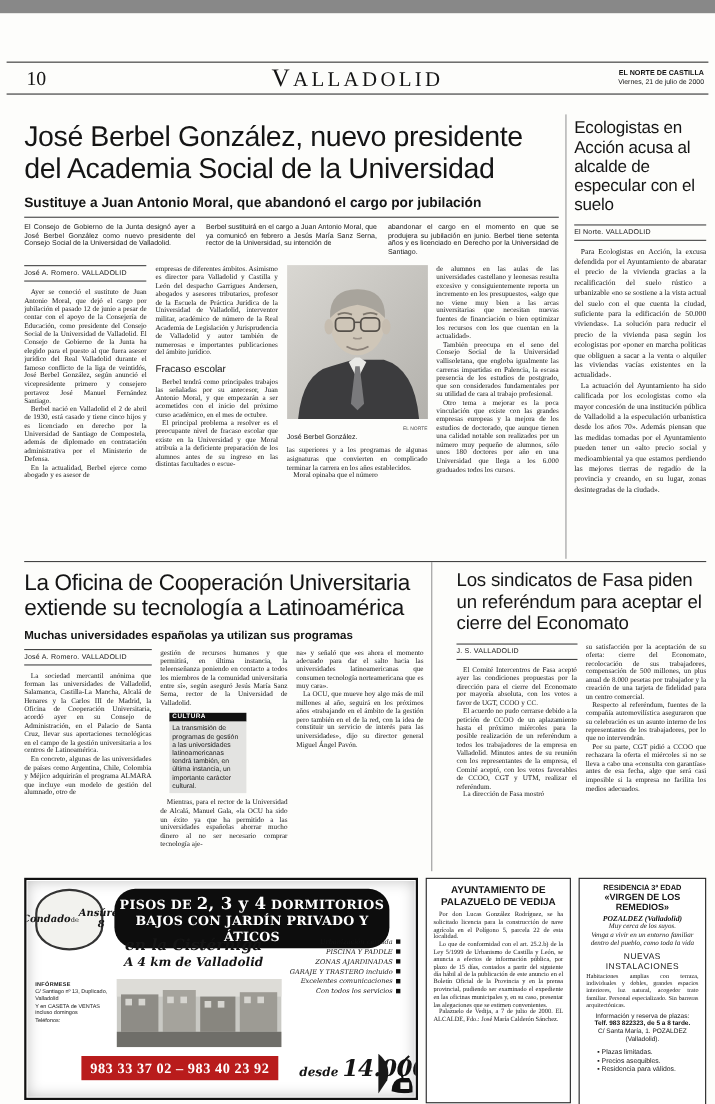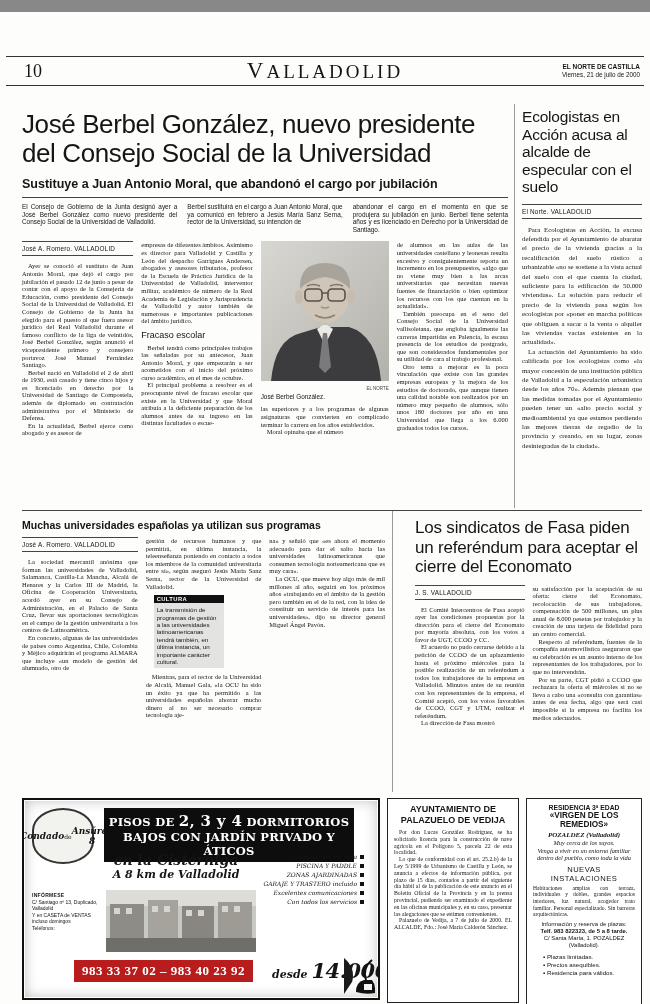--- a/index.html
+++ b/index.html
@@ -78,21 +78,21 @@
   .ad-pisos { width:358px; height:202px; border:2px solid #111; position:relative; background:#fff;
               box-shadow:inset 0 0 0 1px #fff, inset 0 0 14px #bbb; overflow:hidden; }
   .logo-ansurez { position:absolute; left:8px; top:8px; width:62px; height:56px;
                   border:2px double #333; border-radius:50% / 40%;
                   display:flex; align-items:center; justify-content:center;
                   font-family:"DejaVu Serif",serif; text-align:center; background:#f2f2ee; }
   .logo-ansurez .l1 { font-size:9px; font-style:italic; font-weight:bold; }
   .logo-ansurez .l2 { font-size:6px; }
   .logo-ansurez .orn { font-size:5px; letter-spacing:2px; }
   .pisos-banner { position:absolute; left:80px; top:8px; width:250px; background:#0d0d0d; color:#fff;
-                  text-align:center; padding:4px 2px; font-family:"DejaVu Serif",serif; font-weight:bold; }
+                  text-align:center; padding:4px 2px; font-family:"DejaVu Serif",serif; font-weight:bold;border-radius:19px; }
   .pisos-banner .b1 { font-size:11.5px; letter-spacing:.3px; }
   .pisos-banner .b1 .num { font-size:15px; }
   .pisos-banner .b2 { font-size:11.5px; letter-spacing:.2px; }
   .pisos-loc { position:absolute; left:82px; top:52px; width:140px; text-align:center;
                font-family:"DejaVu Serif",serif; font-style:italic; font-weight:bold; }
   .pisos-loc .loc1 { font-size:14px; } .pisos-loc .loc2 { font-size:11px; }
   .pisos-photo { position:absolute; left:82px; top:90px; width:150px; height:62px; }
   .pisos-right { position:absolute; right:14px; top:52px; width:120px; text-align:right;
                  font-family:"DejaVu Serif",serif; font-style:italic; }
   .pisos-right .zone { font-size:11.5px; font-weight:bold; margin-bottom:3px; }
@@ -137,21 +137,21 @@
     </div>
     <div class="paper-block">
       <div class="paper-name">EL NORTE DE CASTILLA</div>
       <div class="paper-date">Viernes, 21 de julio de 2000</div>
     </div>
   </div>
 
   <div class="top-zone">
 
     <section class="main-art">
-      <h1 class="main-headline">José Berbel González, nuevo presidente del Consejo Social de la Universidad</h1>
+      <h1 class="main-headline">José Berbel González, nuevo presidente del Academia Social de la Universidad</h1>
       <h2 class="main-subhead">Sustituye a Juan Antonio Moral, que abandonó el cargo por jubilación</h2>
       <div class="lead-row">
         <div class="leadcol">El Consejo de Gobierno de la Junta designó ayer a José Berbel González como nuevo presidente del Consejo Social de la Universidad de Valladolid.</div>
         <div class="leadcol">Berbel sustituirá en el cargo a Juan Antonio Moral, que ya comunicó en febrero a Jesús María Sanz Serna, rector de la Universidad, su intención de</div>
         <div class="leadcol">abandonar el cargo en el momento en que se produjera su jubilación en junio. Berbel tiene setenta años y es licenciado en Derecho por la Universidad de Santiago.</div>
       </div>
       <div class="body-row">
         <div class="bcol1">
           <div class="byline">José A. Romero. VALLADOLID</div>
           <div class="bodytxt">
@@ -215,20 +215,21 @@
       <div class="eco-body">
         <p style="text-indent:6px">Para Ecologistas en Acción, la excusa defendida por el Ayuntamiento de abaratar el precio de la vivienda gracias a la recalificación del suelo rústico a urbanizable «no se sostiene a la vista actual del suelo con el que cuenta la ciudad, suficiente para la edificación de 50.000 viviendas». La solución para reducir el precio de la vivienda pasa según los ecologistas por «poner en marcha políticas que obliguen a sacar a la venta o alquiler las viviendas vacías existentes en la actualidad».</p>
         <p>La actuación del Ayuntamiento ha sido calificada por los ecologistas como «la mayor concesión de una institución pública de Valladolid a la especulación urbanística desde los años 70». Además piensan que las medidas tomadas por el Ayuntamiento pueden tener un «alto precio social y medioambiental ya que estamos perdiendo las mejores tierras de regadío de la provincia y creando, en su lugar, zonas desintegradas de la ciudad».</p>
       </div>
     </aside>
   </div>
 
   <div class="bottom-zone">
 
     <section class="ocu">
+      <h2 class="ocu-headline">La Oficina de Cooperación Universitaria extiende su tecnología a Latinoamérica</h2>
       <h3 class="ocu-subhead">Muchas universidades españolas ya utilizan sus programas</h3>
       <div class="ocu-cols">
         <div class="c">
           <div class="byline">José A. Romero. VALLADOLID</div>
           <div class="bodytxt">
             <p>La sociedad mercantil anónima que forman las universidades de Valladolid, Salamanca, Castilla-La Mancha, Alcalá de Henares y la Carlos III de Madrid, la Oficina de Cooperación Universitaria, acordó ayer en su Consejo de Administración, en el Palacio de Santa Cruz, llevar sus aportaciones tecnológicas en el campo de la gestión universitaria a los centros de Latinoamérica.</p>
             <p>En concreto, algunas de las universidades de países como Argentina, Chile, Colombia y Méjico adquirirán el programa ALMARA que incluye «un modelo de gestión del alumnado, otro de</p>
           </div>
         </div>
         <div class="c">
@@ -282,21 +283,21 @@
         <div class="l1">Condado</div>
         <div class="l2">de</div>
         <div class="l1">Ansúrez 8</div>
       </div>
       <div class="pisos-banner">
         <div class="b1"><span>PISOS DE </span><span class="num">2, 3 y 4</span><span> DORMITORIOS</span></div>
         <div class="b2">BAJOS CON JARDÍN PRIVADO Y ÁTICOS</div>
       </div>
       <div class="pisos-loc">
         <div class="loc1">en la Cistérniga</div>
-        <div class="loc2">A 8 km de Valladolid</div>
+        <div class="loc2">A 4 km de Valladolid</div>
       </div>
       <svg class="pisos-photo" viewBox="0 0 150 62" role="img">
         <rect width="150" height="62" fill="#c9c9c4"></rect>
         <rect y="0" width="150" height="16" fill="#dddcd7"></rect>
         <rect x="4" y="14" width="34" height="34" fill="#8e8c86"></rect>
         <rect x="42" y="10" width="30" height="38" fill="#a5a39c"></rect>
         <rect x="76" y="16" width="32" height="32" fill="#88867f"></rect>
         <rect x="112" y="12" width="34" height="36" fill="#9d9b94"></rect>
         <rect x="8" y="18" width="6" height="6" fill="#d6d5d0"></rect>
           <rect x="20" y="18" width="6" height="6" fill="#d6d5d0"></rect>

